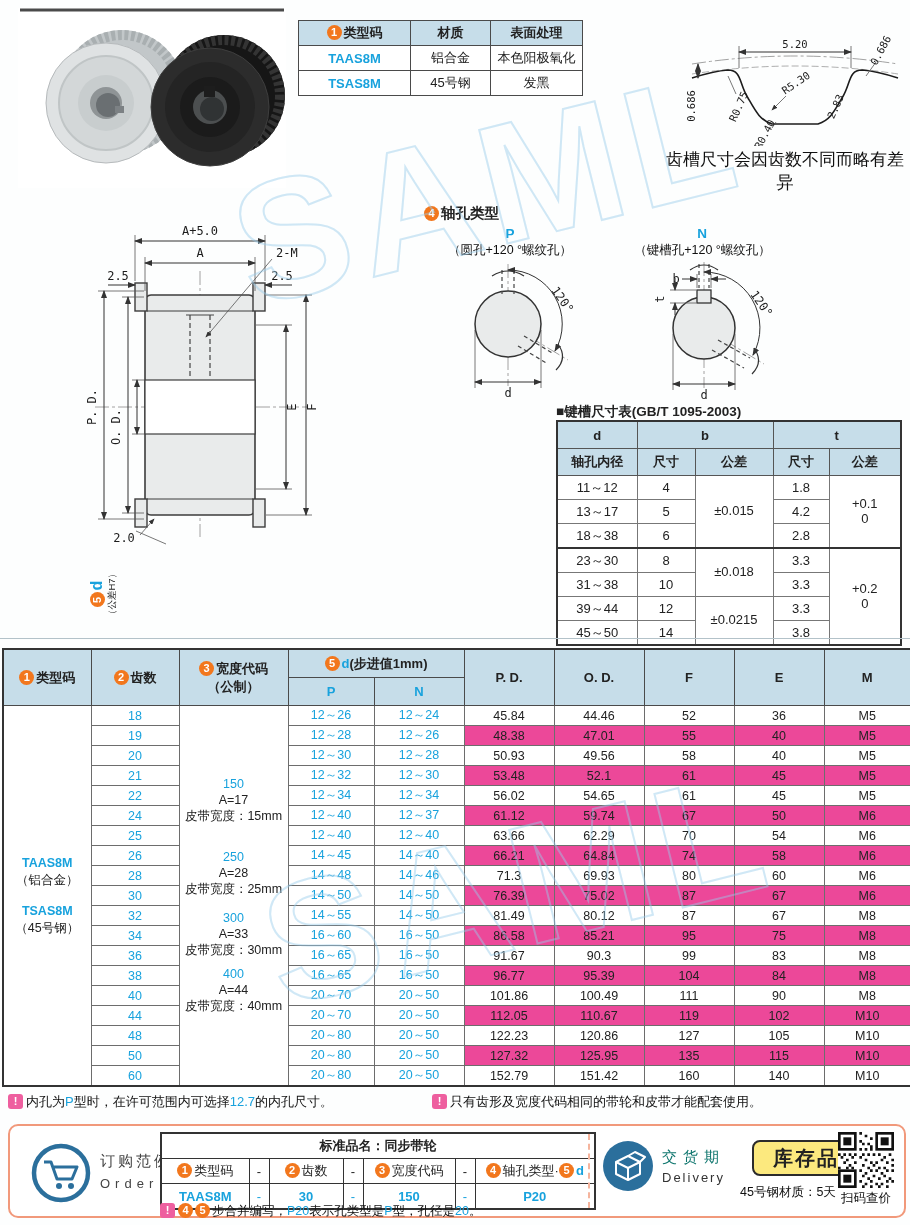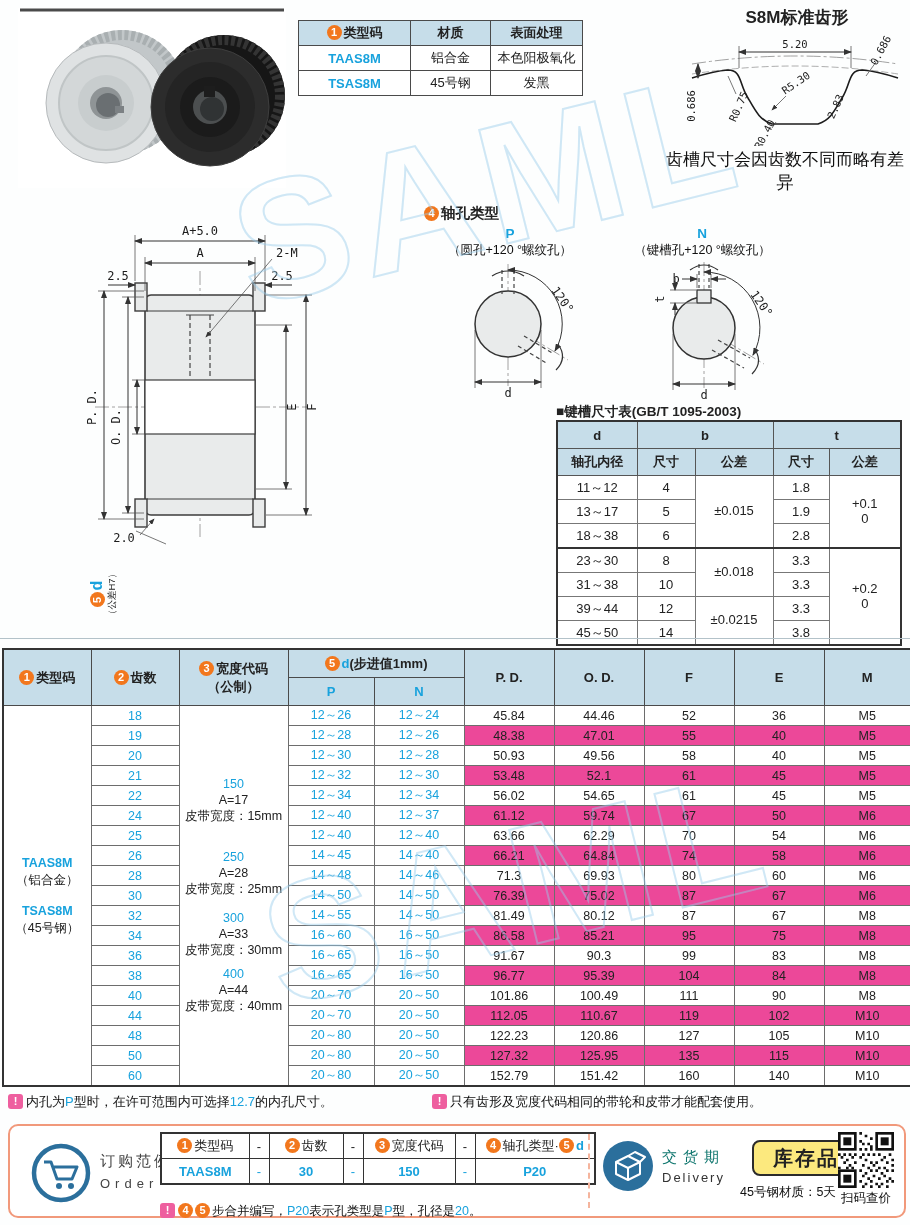--- a/index.html
+++ b/index.html
@@ -123,21 +123,20 @@
       <td>本色阳极氧化</td>
     </tr>
     <tr>
       <td class="cyan b">TSAS8M</td>
       <td>45号钢</td>
       <td>发黑</td>
     </tr>
   </tbody>
     </table>
 
-  <div class="abs b" style="left:688px;top:6px;width:218px;text-align:center;font-size:17px;">S8M标准齿形</div>
   <svg class="abs" style="left:686px;top:24px;" width="220" height="122" viewBox="0 0 220 122">
     <path class="cl" d="M6,40 Q109,24 212,40" fill="none"></path>
     <path d="M6,50 Q109,34 212,50" fill="none" stroke="#999" stroke-width="0.8" stroke-dasharray="7 3"></path>
     <path d="M6,54 Q28,47 42,46 C56,46 53,60 62,74 C70,88 74,96 86,100 L132,100 C144,96 148,88 156,74 C165,60 162,46 176,46 Q190,47 212,54" fill="none" stroke="#1c1c1c" stroke-width="1.6"></path>
     <line class="ext" x1="53" y1="44" x2="53" y2="22"></line>
     <line class="ext" x1="165" y1="44" x2="165" y2="22"></line>
     <line x1="53" y1="28" x2="165" y2="28" stroke="#333" stroke-width="1" marker-start="url(#arwS)" marker-end="url(#arw)"></line>
     <text class="dim" x="109" y="24" text-anchor="middle">5.20</text>
     <line x1="12" y1="40" x2="12" y2="54" stroke="#333" stroke-width="1" marker-start="url(#arwS)" marker-end="url(#arw)"></line>
     <text class="dim" x="9" y="82" text-anchor="middle" transform="rotate(-90 9 82)">0.686</text>
@@ -303,21 +302,21 @@
           <td rowspan="3" class="tol">±0.015</td>
           <td>1.8</td>
           <td rowspan="3" class="tol">
             <div>+0.1</div>
             <div>0</div>
           </td>
         </tr>
         <tr>
           <td>13～17</td>
           <td>5</td>
-          <td>1.9</td>
+          <td>4.2</td>
         </tr>
         <tr>
           <td>18～38</td>
           <td>6</td>
           <td>2.8</td>
         </tr>
         <tr class="grp">
           <td>23～30</td>
           <td>8</td>
           <td rowspan="2" class="tol">±0.018</td>
@@ -633,20 +632,23 @@
       <colgroup>
           <col style="width:88px">
           <col style="width:20px">
           <col style="width:74px">
           <col style="width:20px">
           <col style="width:92px">
           <col style="width:20px">
           <col style="width:120px">
         </colgroup>
       <tbody>
+          <tr>
+        <td colspan="7" class="b">标准品名：同步带轮</td>
+      </tr>
       <tr>
         <td><span class="onum">1</span><span>类型码</span></td>
         <td>-</td>
         <td><span class="onum">2</span><span>齿数</span></td>
         <td>-</td>
         <td><span class="onum">3</span><span>宽度代码</span></td>
         <td>-</td>
         <td><span class="onum">4</span><span>轴孔类型</span><span>·</span><span class="onum">5</span><span class="cyan b">d</span></td>
       </tr>
       <tr>

